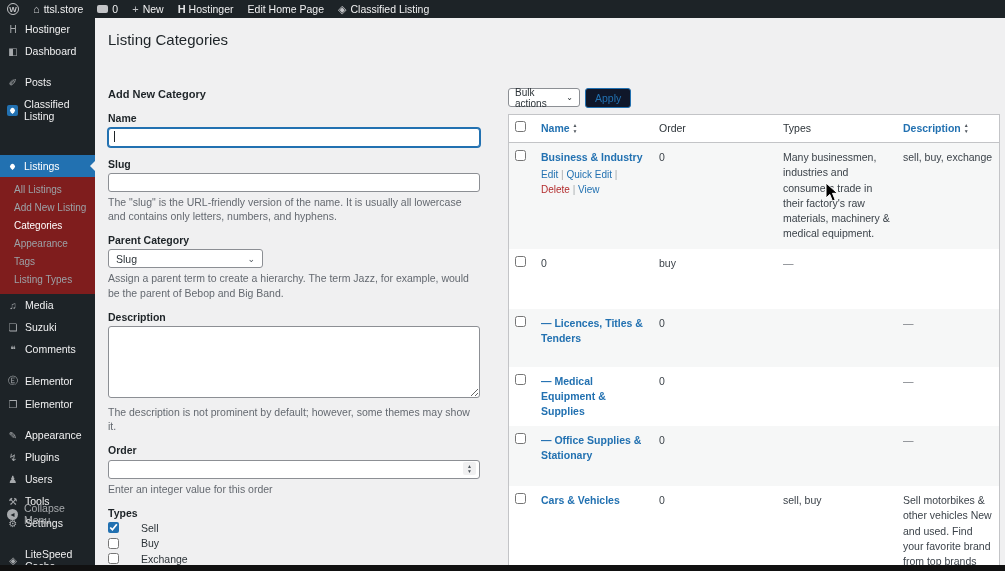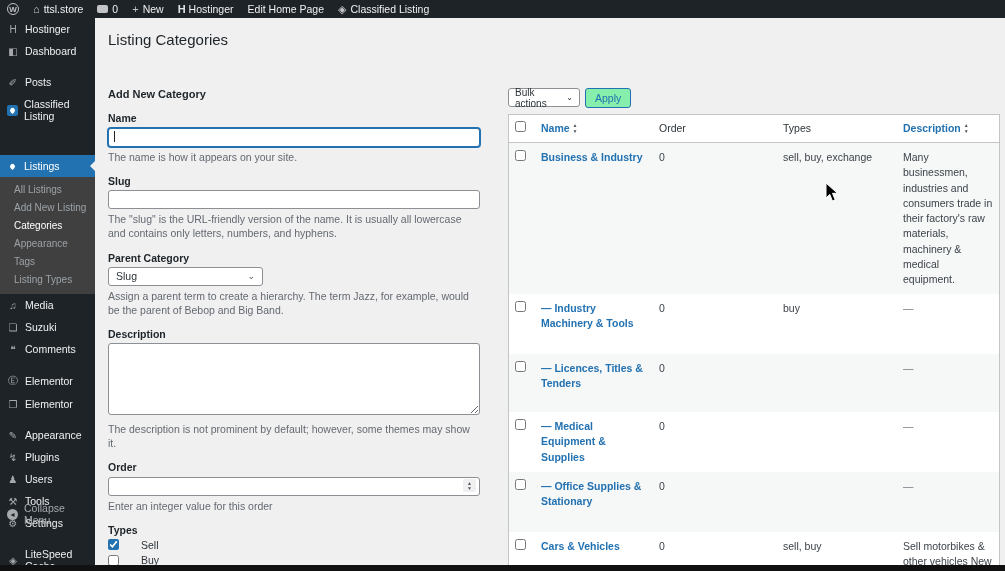--- a/index.html
+++ b/index.html
@@ -28,21 +28,21 @@
     min-height:21px; color:#f0f0f1; cursor:pointer; }
   .menu-item .mi-icon { width:12px; text-align:center; font-size:10px; color:#a7aaad; flex:0 0 12px; }
   .menu-item.spaced { margin-top:9px; }
   .menu-item.active { background:#2271b1; color:#fff; position:relative;margin-top:28px; }
   .menu-item.active:after { content:""; position:absolute; right:0; top:50%;
     margin-top:-5px; border:5px solid transparent; border-right:5px solid #f0f0f1; }
   .pin-badge { width:11px; height:11px; background:#2271b1; border-radius:2px;
     display:flex; align-items:center; justify-content:center; flex:0 0 11px; }
   .pin-badge i { width:5px; height:5px; background:#fff; border-radius:50% 50% 50% 0;
     transform:rotate(-45deg); display:block; }
-  .submenu { background:#404040; padding:3px 0 6px; }
+  .submenu { background:#7f1d1d; padding:3px 0 6px; }
   .submenu-item { padding:3.5px 7px 3.5px 14px; color:#9ca2a7; cursor:pointer; font-size:10px; }
   .submenu-item.current { color:#fff; font-weight:normal; }
   .collapse { position:absolute; left:0; bottom:40px; width:100%; }
   .collapse .menu-item { color:#a7aaad; }
   .collapse-circle { width:11px; height:11px; border-radius:50%; background:#a7aaad;
     color:#1d2327; font-size:8px; display:flex; align-items:center; justify-content:center; flex:0 0 11px; }
 
   
   .content { position:absolute; left:95px; top:18px; width:910px; height:553px;
     background:#f0f0f1; }
@@ -68,21 +68,21 @@
   textarea.desc { width:100%; height:72px; border:1px solid #8c8f94; border-radius:3px;
     background:#fff; resize:both; font-family:"Liberation Sans",sans-serif; font-size:10.5px; }
   .num-wrap { position:relative; }
   .spinner { position:absolute; right:4px; top:3px; width:13px; height:13px;
     background:#f0f0f1; border-radius:2px; display:flex; flex-direction:column;
     align-items:center; justify-content:center; font-size:5px; color:#50575e; line-height:1; cursor:pointer; }
   .cb-row { display:flex; align-items:center; gap:22px; margin-bottom:3.5px; }
   .cb-row input[type=checkbox] { width:11px; height:11px; accent-color:#2271b1;
     border:1px solid #8c8f94; margin:0; }
   .cb-row .cb-label { font-size:10.5px; color:#2c3338; }
-  .btn-secondary { background:#86efac; border:1px solid #2271b1; color:#2271b1;
+  .btn-secondary { background:#0f172a; border:1px solid #2271b1; color:#2271b1;
     border-radius:3px; font-size:10.5px; padding:3px 9px; cursor:pointer;
     font-family:"Liberation Sans",sans-serif; }
 
   
   .table-col { position:absolute; left:413px; top:70px; width:494px; }
   .bulk-bar { display:flex; gap:5px; margin-bottom:6px; }
   .bulk-select { width:72px; height:19px; border:1px solid #8c8f94; border-radius:3px;
     background:#fff; font-size:10px; color:#2c3338; display:flex; align-items:center;
     justify-content:space-between; padding:0 6px; cursor:pointer; }
   .bulk-select .chev { font-size:8px; }
@@ -232,21 +232,20 @@
 
   <div class="form-col">
     <div class="form-heading">Add New Category</div>
 
     <div class="field">
       <label class="f-label">Name</label>
       <div class="caret-wrap">
         <input class="txt-input focused" type="text" value="" style="">
         <span class="caret"></span>
       </div>
-      <div class="help">The name is how it appears on your site.</div>
     </div>
 
     <div class="field">
       <label class="f-label">Slug</label>
       <input class="txt-input" type="text" value="" style="">
       <div class="help">The "slug" is the URL-friendly version of the name. It is usually all lowercase and contains only letters, numbers, and hyphens.</div>
     </div>
 
     <div class="field">
       <label class="f-label">Parent Category</label>
@@ -325,29 +324,37 @@
                 <span>▼</span>
               </span>
           </span>
         </div>
       </div>
 
       <div class="t-row stripe" style="min-height:77px">
         <div class="t-cell cb"><input type="checkbox" style=""></div>
         <div class="t-cell">
           <span class="cat-link">Business &amp; Industry</span>
+          <div class="row-actions">
+            <a class="ra-link">Edit</a>
+            <span>|</span>
+            <a class="ra-link">Quick Edit</a>
+            <span>|</span>
+            <a class="ra-delete">Delete</a>
+            <span>|</span>
+            <a class="ra-link">View</a>
+          </div>
         </div>
         <div class="t-cell">0</div>
+        <div class="t-cell">Many businessmen, industries and consumers trade in their factory's raw materials, machinery &amp; medical equipment.</div>
         <div class="t-cell">sell, buy, exchange</div>
-        <div class="t-cell">Many businessmen, industries and consumers trade in their factory's raw materials, machinery &amp; medical equipment.</div>
       </div>
 
       <div class="t-row" style="min-height:60px">
         <div class="t-cell cb"><input type="checkbox" style=""></div>
-        <div class="t-cell"><span class="cat-link">— Industry Machinery &amp; Tools</span></div>
         <div class="t-cell">0</div>
         <div class="t-cell">buy</div>
         <div class="t-cell dash">—</div>
       </div>
 
       <div class="t-row stripe" style="min-height:58px">
         <div class="t-cell cb"><input type="checkbox" style=""></div>
         <div class="t-cell"><span class="cat-link">— Licences, Titles &amp; Tenders</span></div>
         <div class="t-cell">0</div>
         <div class="t-cell"></div>

